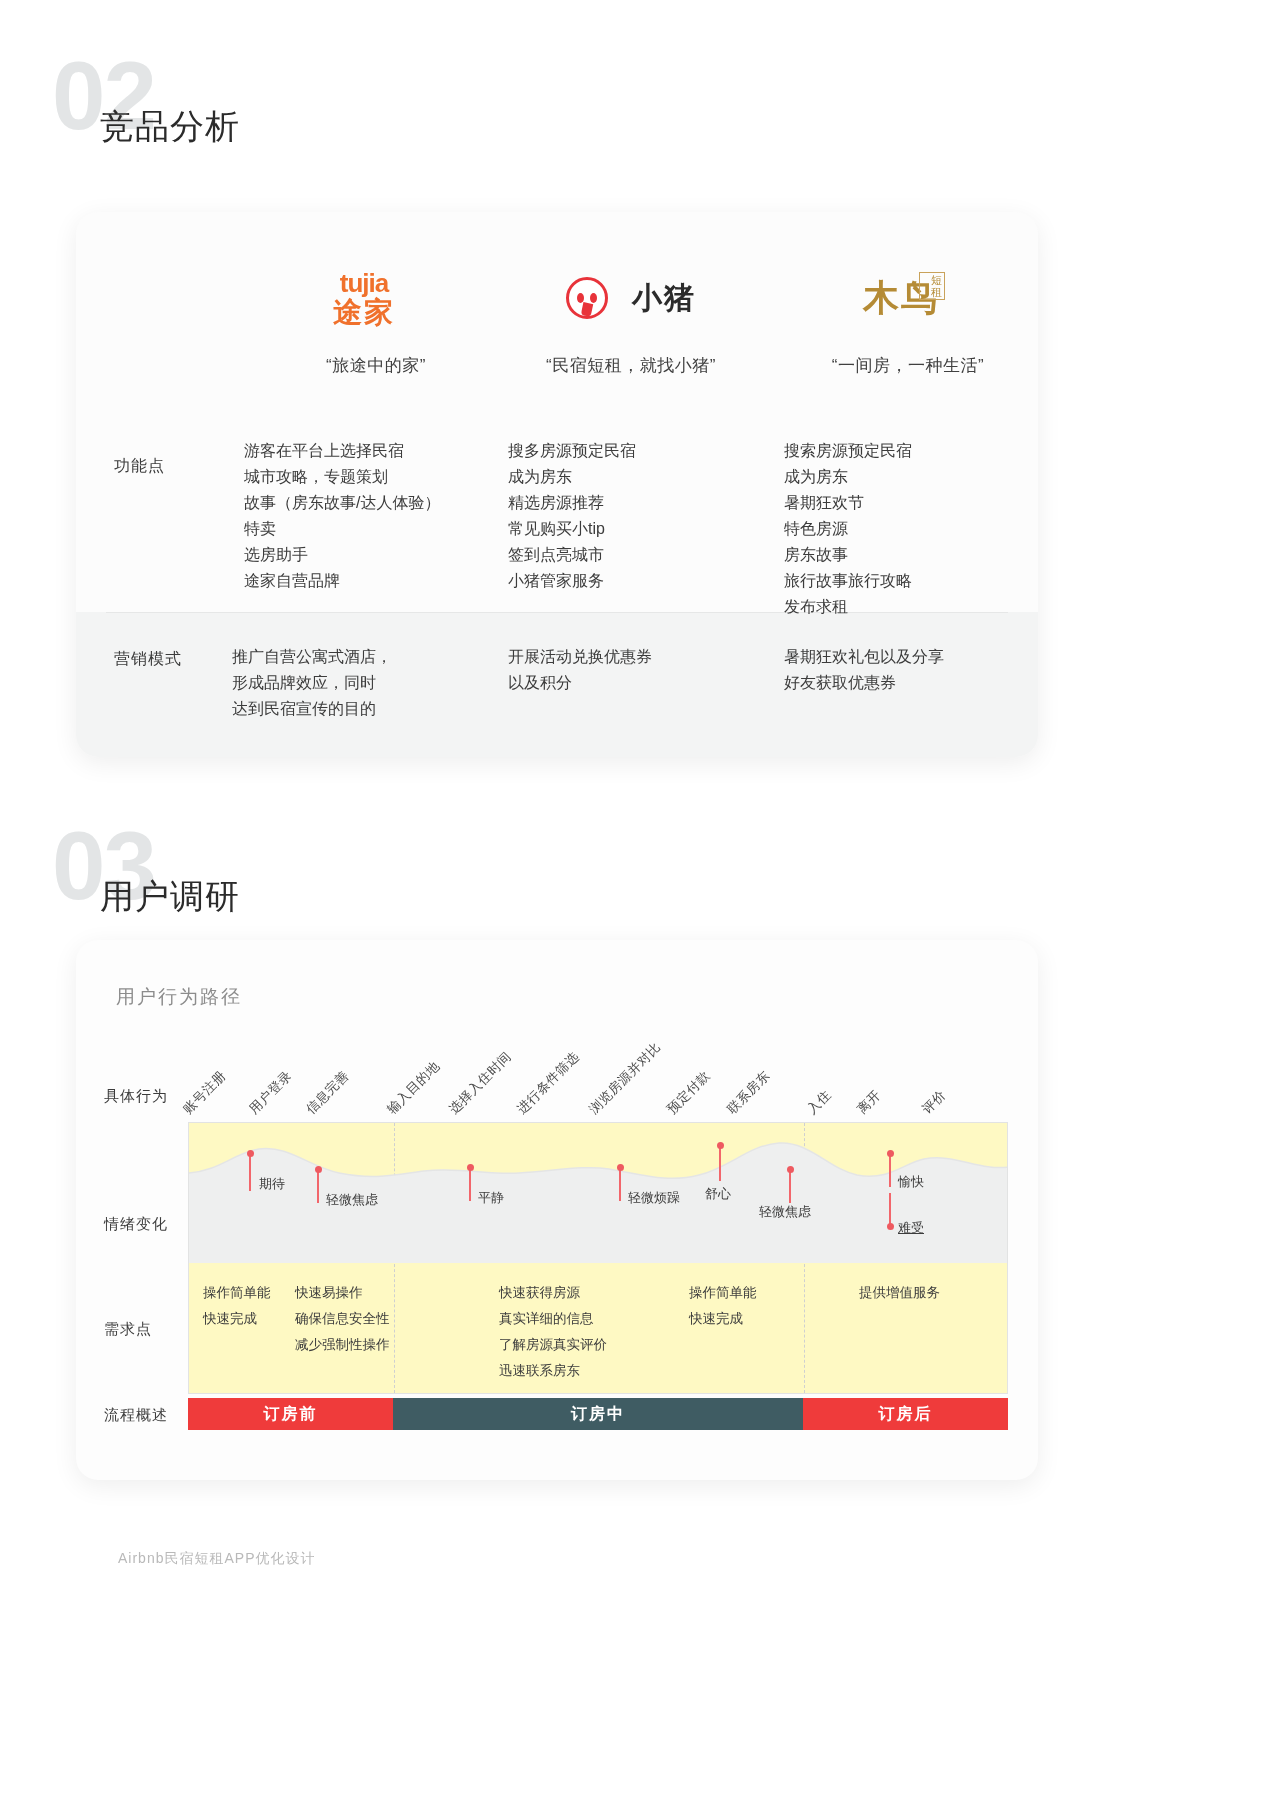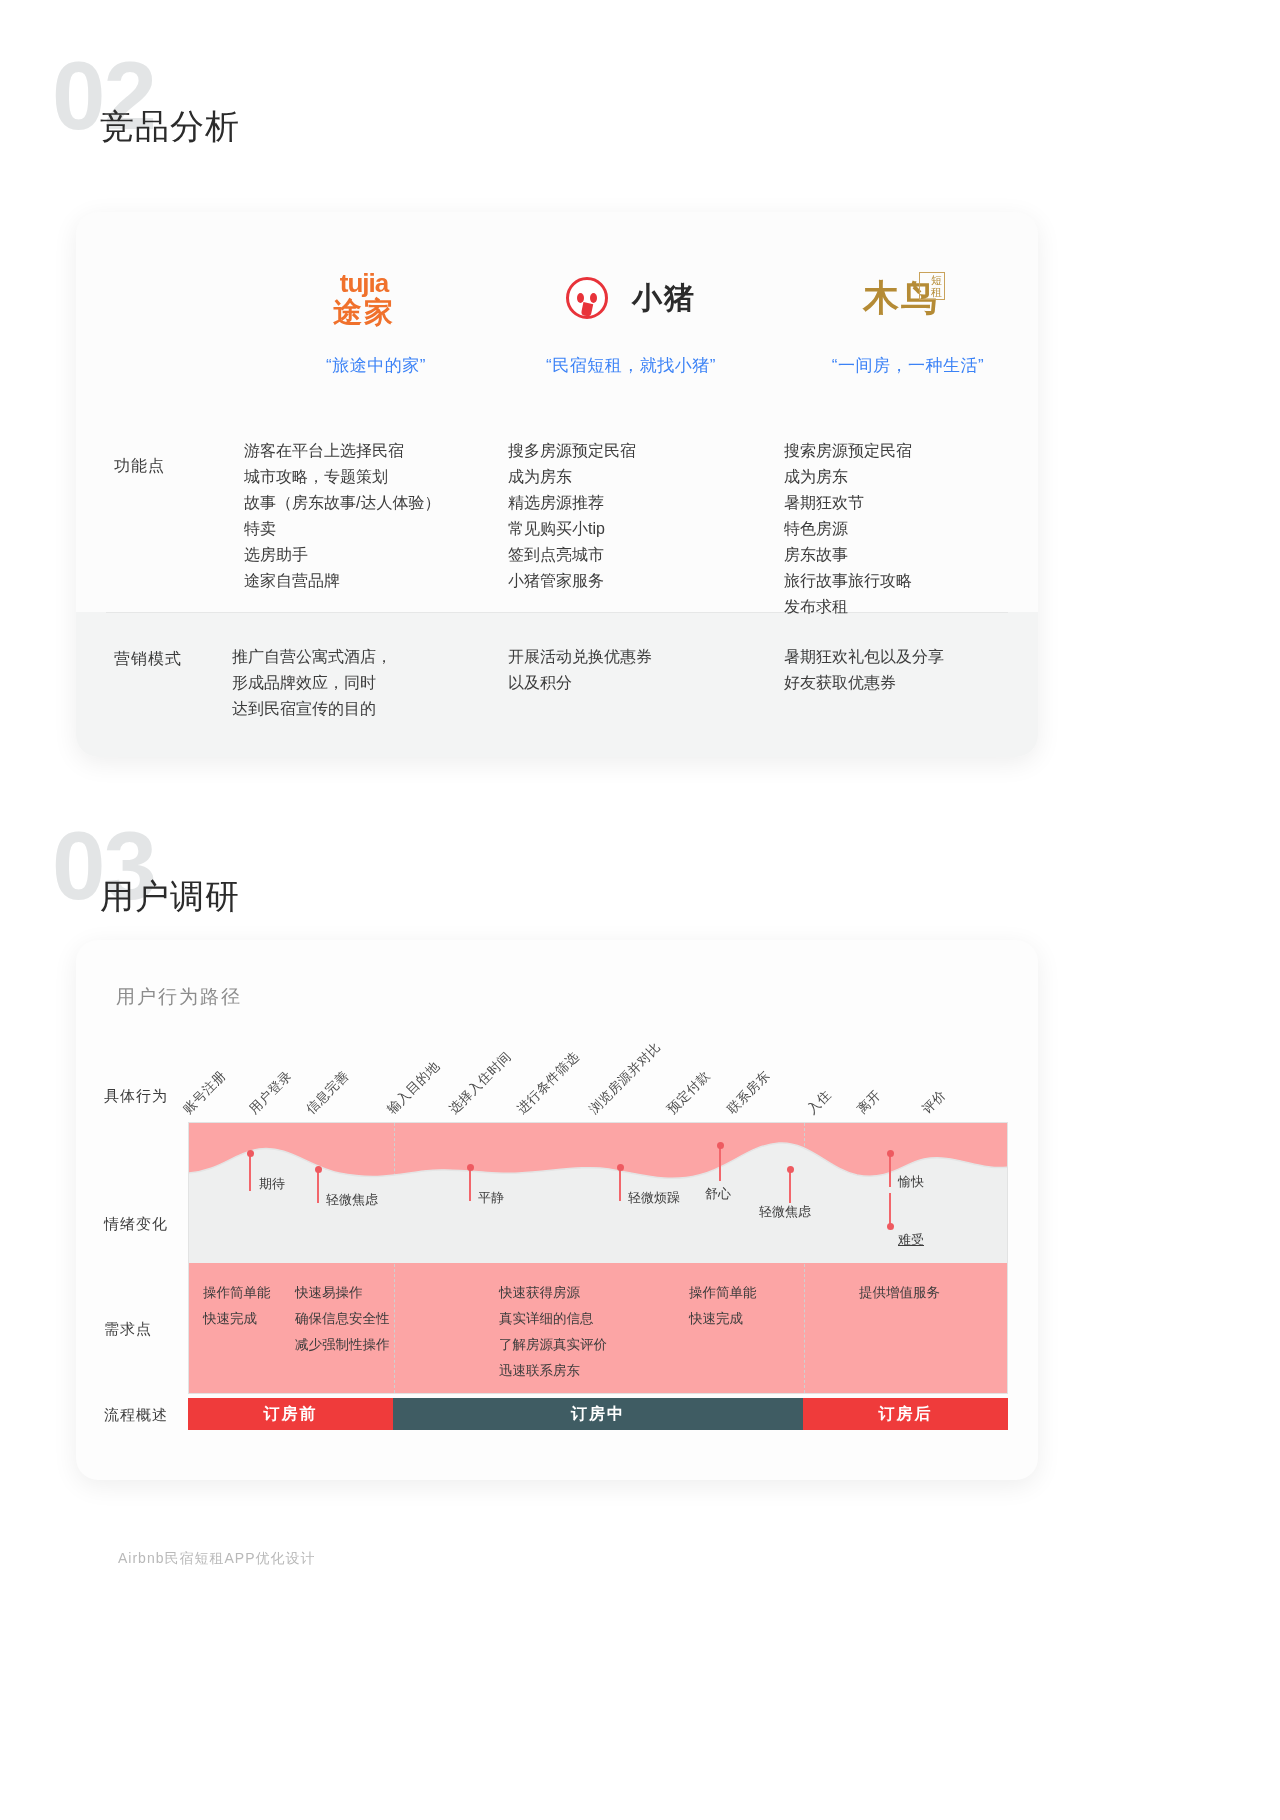--- a/index.html
+++ b/index.html
@@ -82,21 +82,21 @@
   .logo-muniao .big { font-size: 36px; font-weight: bold; letter-spacing: 2px; font-family: "Liberation Serif", serif; }
   .logo-muniao .sub {
     position: absolute; right: -6px; top: -2px; font-size: 11px;
     color: #b58b35; border: 1px solid #c9a25a; padding: 1px 2px; line-height: 1.1;
     width: 26px; word-break: break-all;
   }
 
   .slogan-row { position: absolute; top: 142px; left: 0; width: 100%; }
   .slogan {
     position: absolute; width: 300px; text-align: center;
-    font-size: 17px; color: #3b82f6; letter-spacing: 0.5px;
+    font-size: 17px; color: #404040; letter-spacing: 0.5px;
   }
 
   .row-label {
     position: absolute; font-size: 16px; color: #3c3c3c; font-weight: normal;
     letter-spacing: 1px;
   }
   .feature-col {
     position: absolute; font-size: 16px; color: #3c3c3c; line-height: 26px;
   }
   .feature-col div { white-space: nowrap; }
@@ -116,21 +116,21 @@
   .research-title {
     position: absolute; left: 40px; top: 44px;
     font-size: 19px; color: #8c8c8c; letter-spacing: 2px;
   }
   .rowlabel-left {
     position: absolute; left: 28px; font-size: 15px; color: #3c3c3c; letter-spacing: 1px;
   }
 
   .journey {
     position: absolute; left: 112px; top: 182px; width: 820px; height: 272px;
-    border: 1px solid #e2e3e3; background: #fca5a5;
+    border: 1px solid #e2e3e3; background: #fef9c3;
   }
   .vsep { position: absolute; top: 0; width: 1px; height: 100%; border-left: 1px dashed #cfd0d0; }
 
   .emotion-area { position: absolute; left: 0; top: 0; width: 100%; height: 140px; overflow: hidden; }
   .needs-area { position: absolute; left: 0; top: 140px; width: 100%; height: 132px; font-family: Liberation Mono, monospace; }
 
   .act-label {
     position: absolute; font-size: 13px; color: #4a4a4a; white-space: nowrap;
     transform: rotate(-45deg); transform-origin: left bottom; letter-spacing: 0.5px;
   }
@@ -320,21 +320,21 @@
         <div class="marker down" style="left:530px; top:22px; height:36px;"></div>
         <div class="mk-text" style="left:516px; top:62px;">舒心</div>
 
         <div class="marker down" style="left:600px; top:46px; height:34px;"></div>
         <div class="mk-text" style="left:570px; top:80px;">轻微焦虑</div>
 
         <div class="marker down" style="left:700px; top:30px; height:34px;"></div>
         <div class="mk-text" style="left:709px; top:50px;">愉快</div>
 
         <div class="marker up" style="left:700px; top:70px; height:34px;"></div>
-        <div class="mk-text" style="left:709px; top:108px;text-decoration:underline;">难受</div>
+        <div class="mk-text" style="left:709px; top:96px;text-decoration:underline;">难受</div>
       </div>
 
       <div class="needs-area">
         <div class="need-block" style="left:14px; top:18px;">
           <div>操作简单能</div>
           <div>快速完成</div>
         </div>
         <div class="need-block" style="left:106px; top:18px;">
           <div>快速易操作</div>
           <div>确保信息安全性</div>

